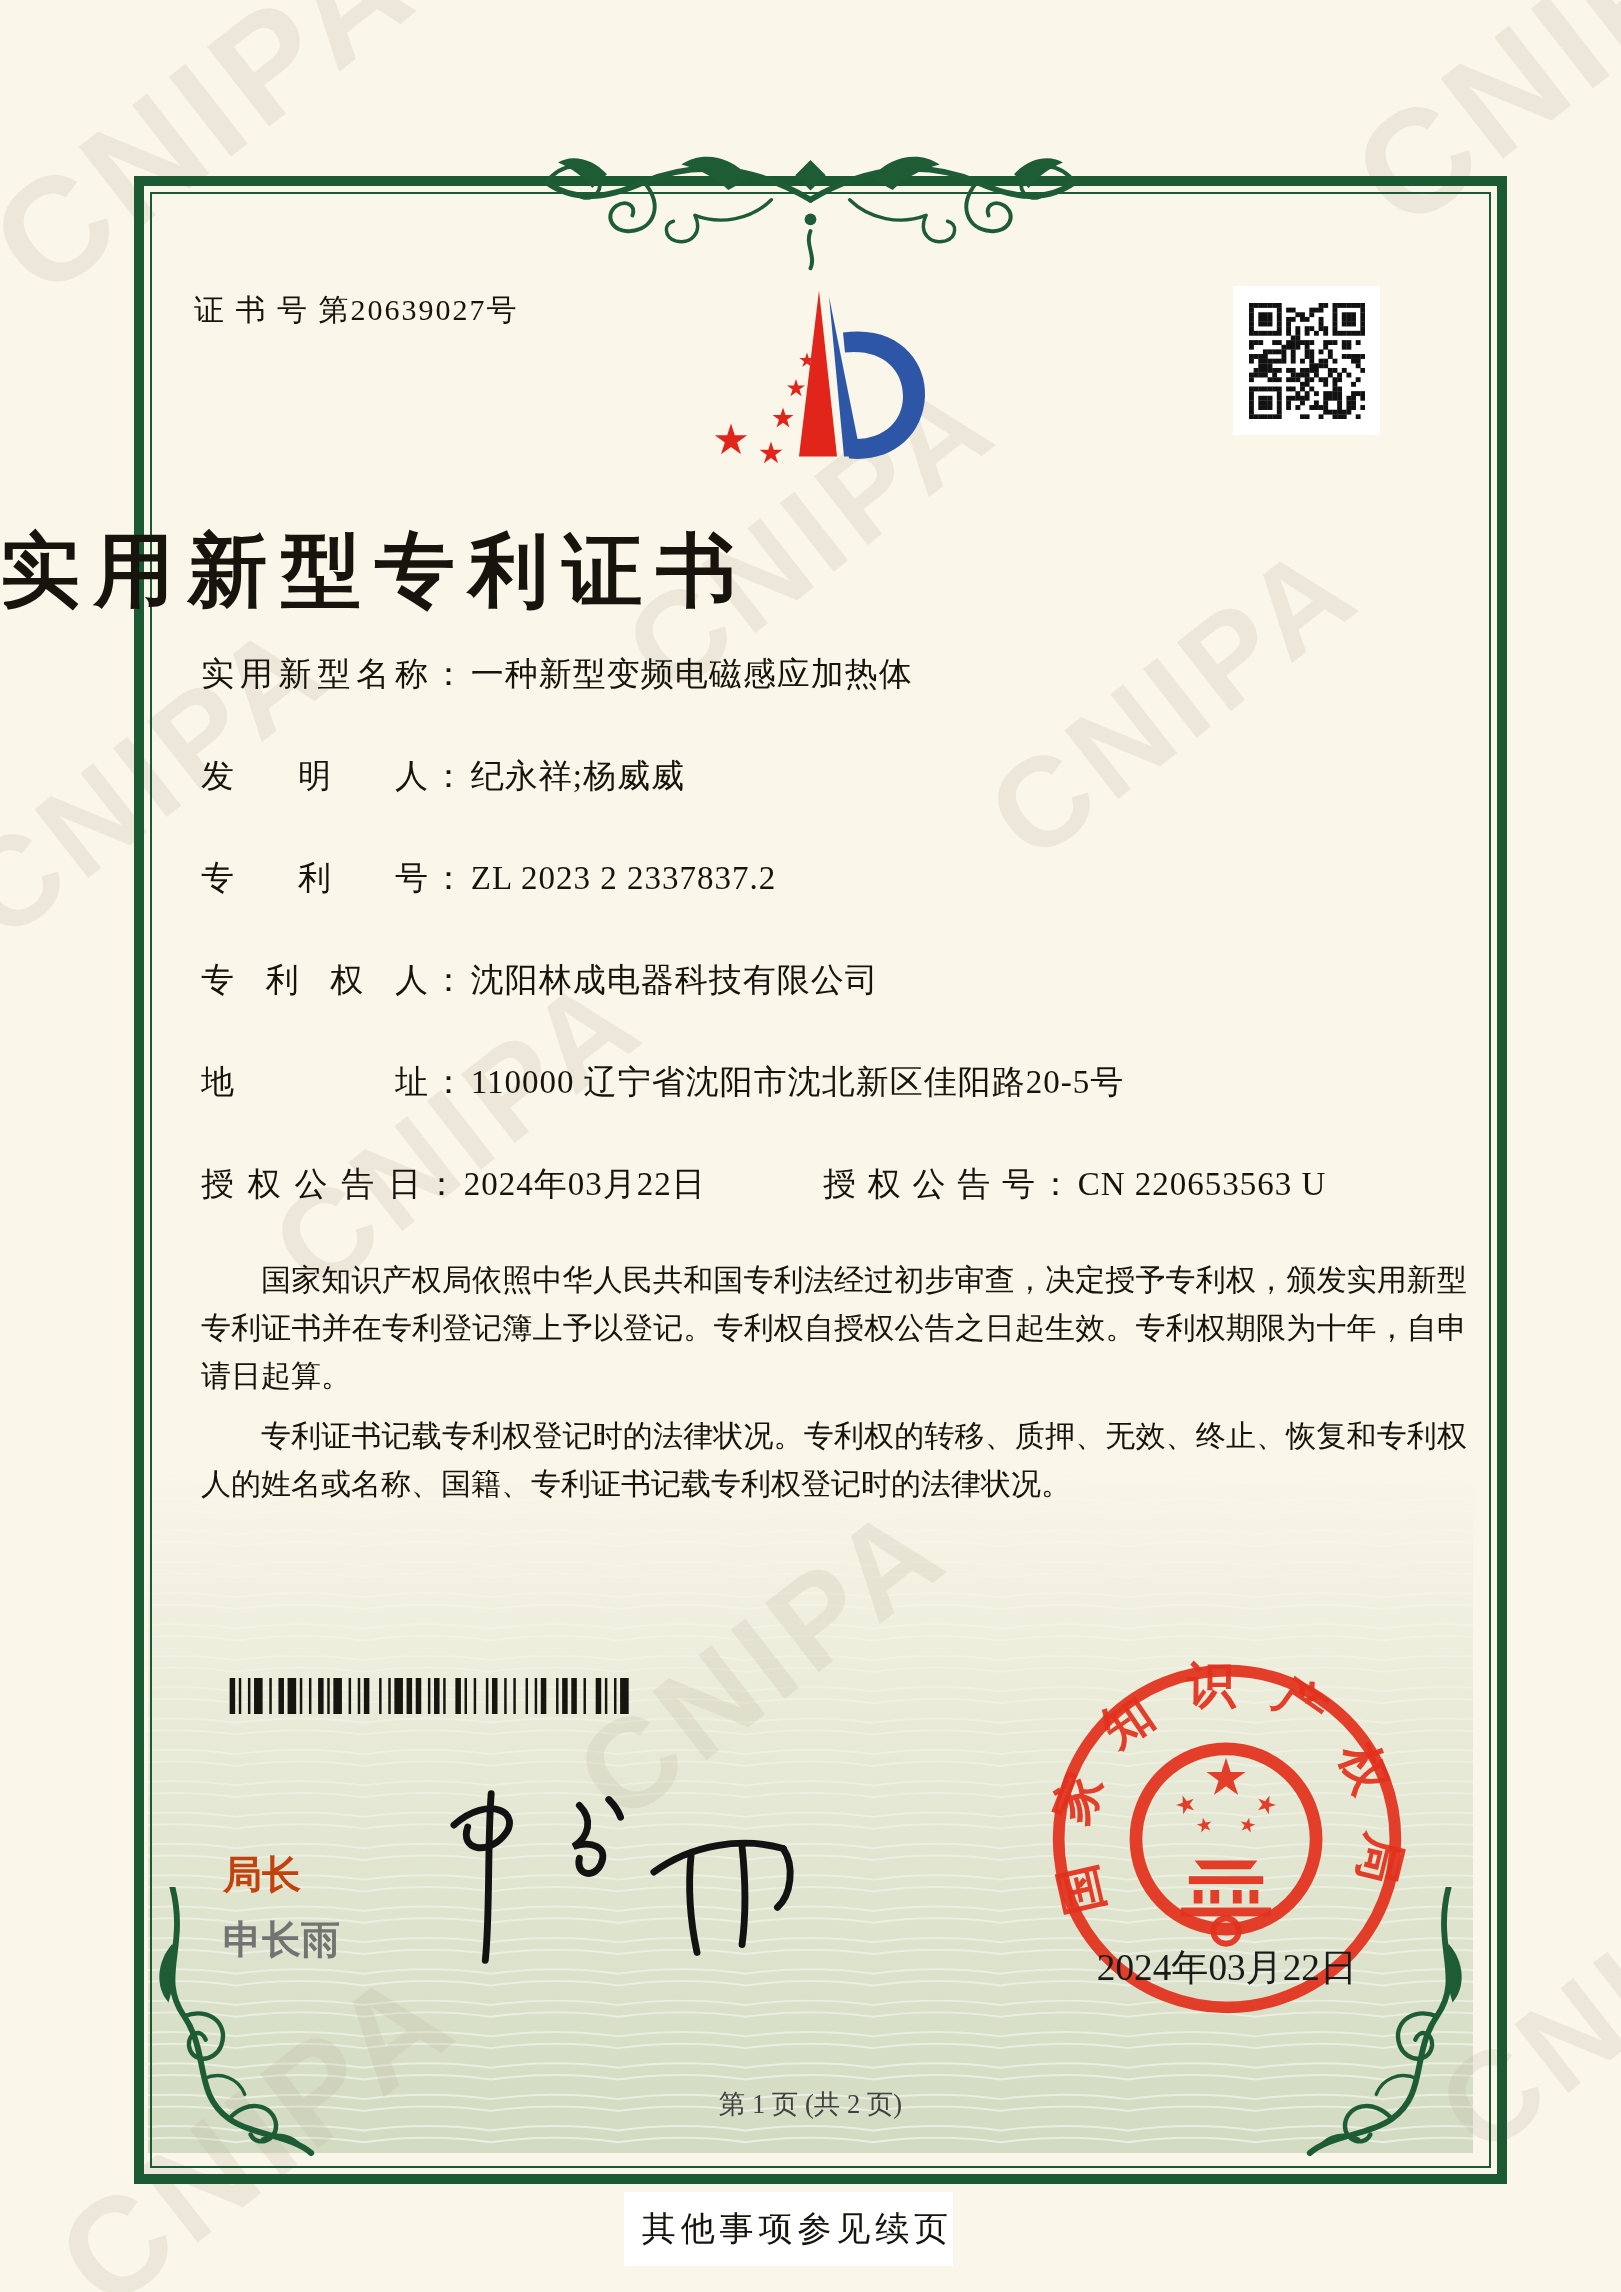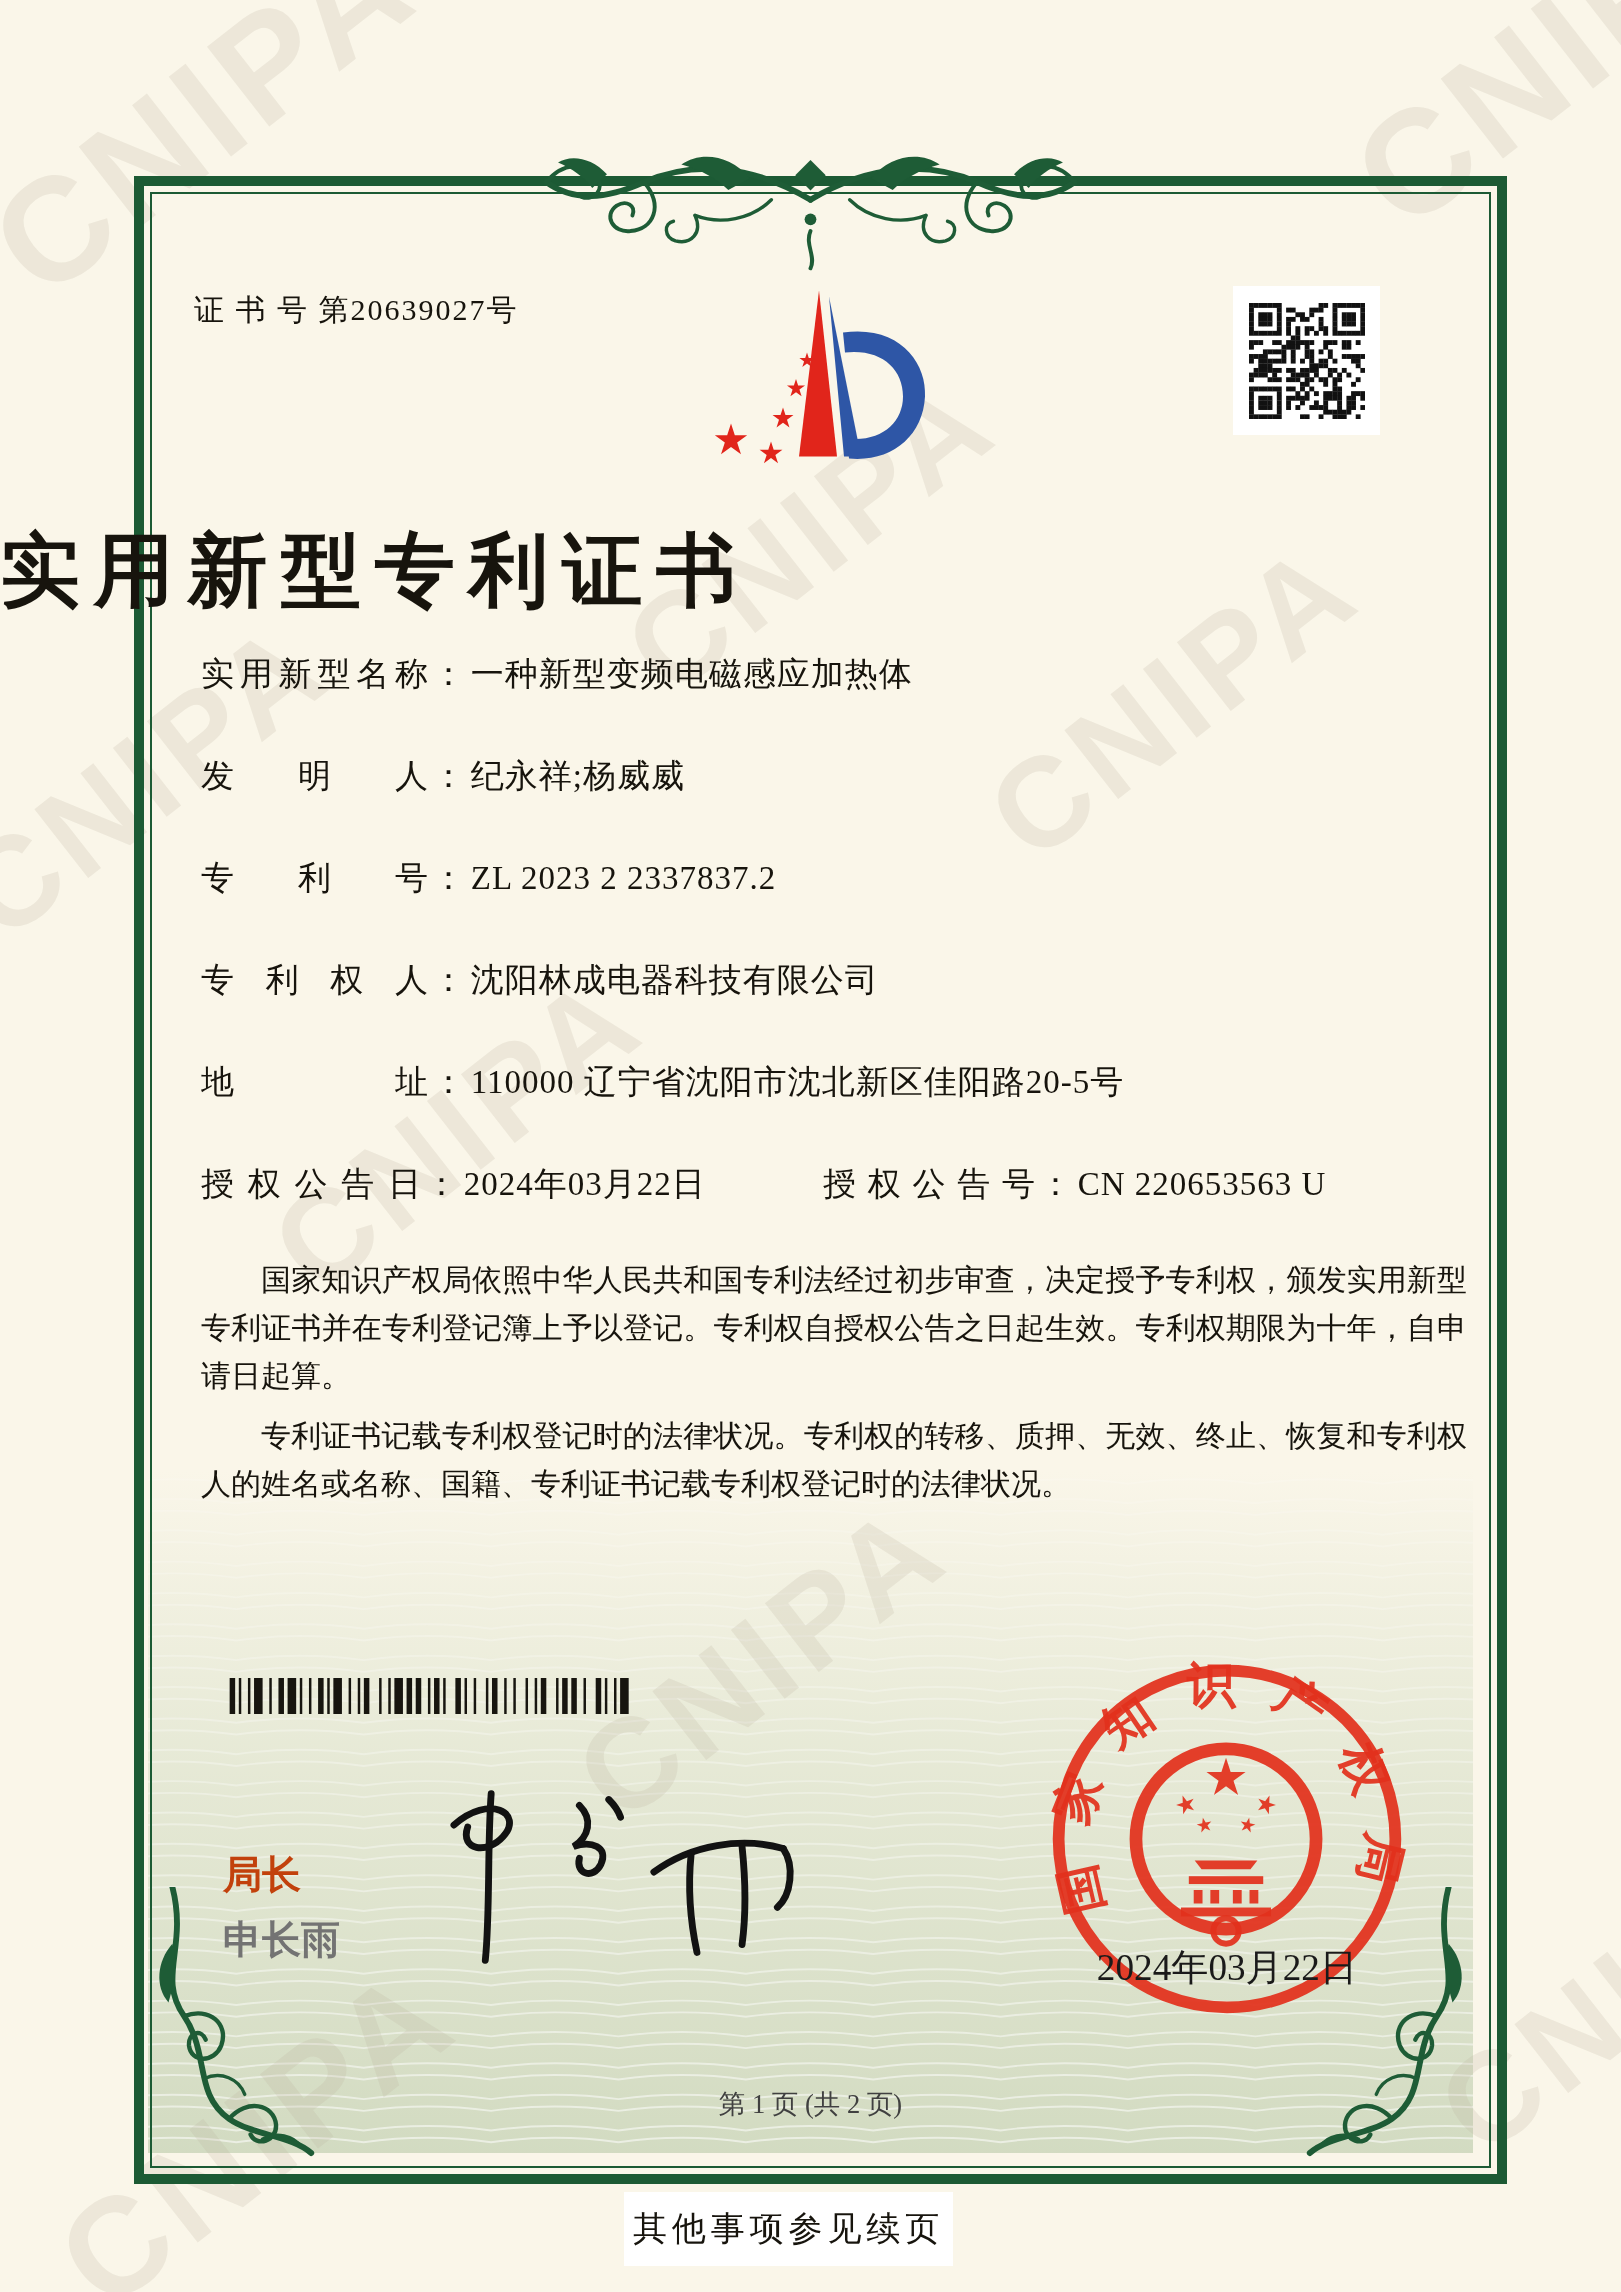--- a/index.html
+++ b/index.html
@@ -39,21 +39,21 @@
   .paras p + p{margin-top:11.8px;}
   .barcode{position:absolute;left:228px;top:1678px;}
   .sig-title{position:absolute;left:223px;top:1848px;font-family:"Liberation Sans","DejaVu Sans",sans-serif;
              font-weight:bold;font-size:39px;color:#c2410c;}
   .sig-name{position:absolute;left:223px;top:1913px;font-family:"Liberation Sans","DejaVu Sans",sans-serif;
             font-weight:bold;font-size:39px;color:#737373;}
   .signature{position:absolute;left:397px;top:1776px;}
   .seal{position:absolute;left:1041px;top:1653px;}
   .page-info{position:absolute;left:134px;top:2086px;width:1353px;text-align:center;font-size:26.5px;color:#404040;}
   .note-box{position:absolute;left:624px;top:2192px;width:329px;height:74px;background:#ffffff;
-            line-height:74px;text-align:center;font-size:34px;letter-spacing:4.9px;z-index:5;}
+            line-height:74px;text-align:right;font-size:34px;letter-spacing:4.9px;z-index:5;}
 </style>
 </head>
 <body>
 
 <div class="page">
 
   <div class="tint">
     <svg id="waves" width="1325" height="683" viewBox="0 0 1352 697">
         <path d="M-40,14 q65,-9 130,0 q65,-9 130,0 q65,-9 130,0 q65,-9 130,0 q65,-9 130,0 q65,-9 130,0 q65,-9 130,0 q65,-9 130,0 q65,-9 130,0 q65,-9 130,0 q65,-9 130,0 q65,-9 130,0" fill="none" stroke="rgba(255,255,255,0.55)" stroke-width="2" opacity="0.265"></path>
         <path d="M-40,34 q65,-9 130,0 q65,-9 130,0 q65,-9 130,0 q65,-9 130,0 q65,-9 130,0 q65,-9 130,0 q65,-9 130,0 q65,-9 130,0 q65,-9 130,0 q65,-9 130,0 q65,-9 130,0 q65,-9 130,0" fill="none" stroke="rgba(255,255,255,0.55)" stroke-width="2" opacity="0.28214285714285714"></path>

